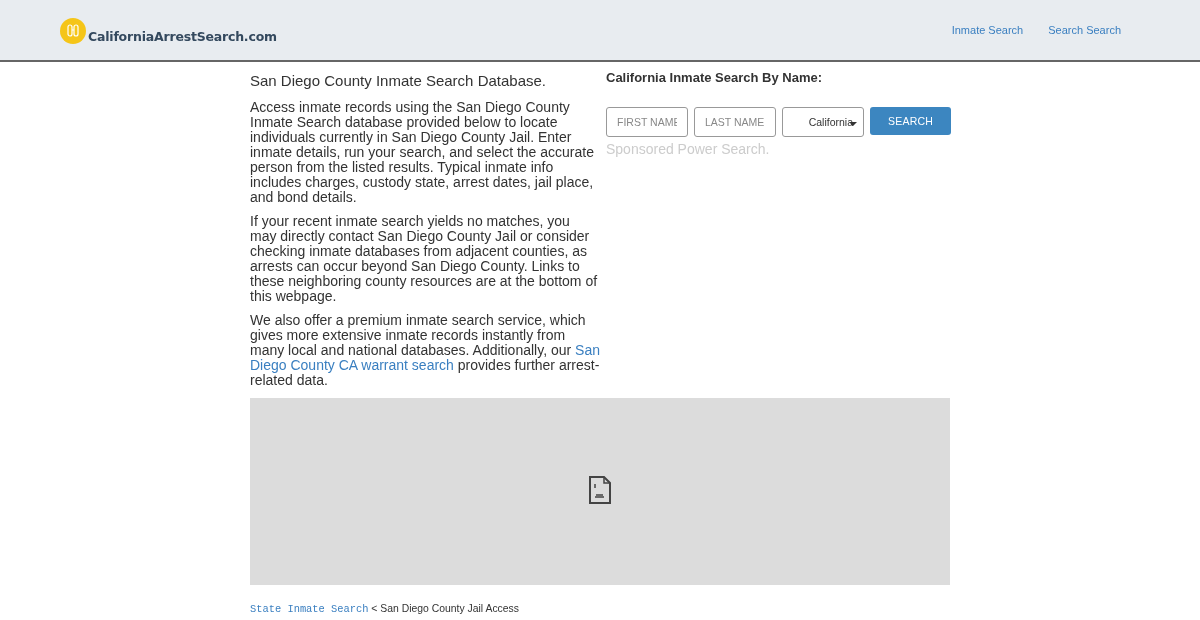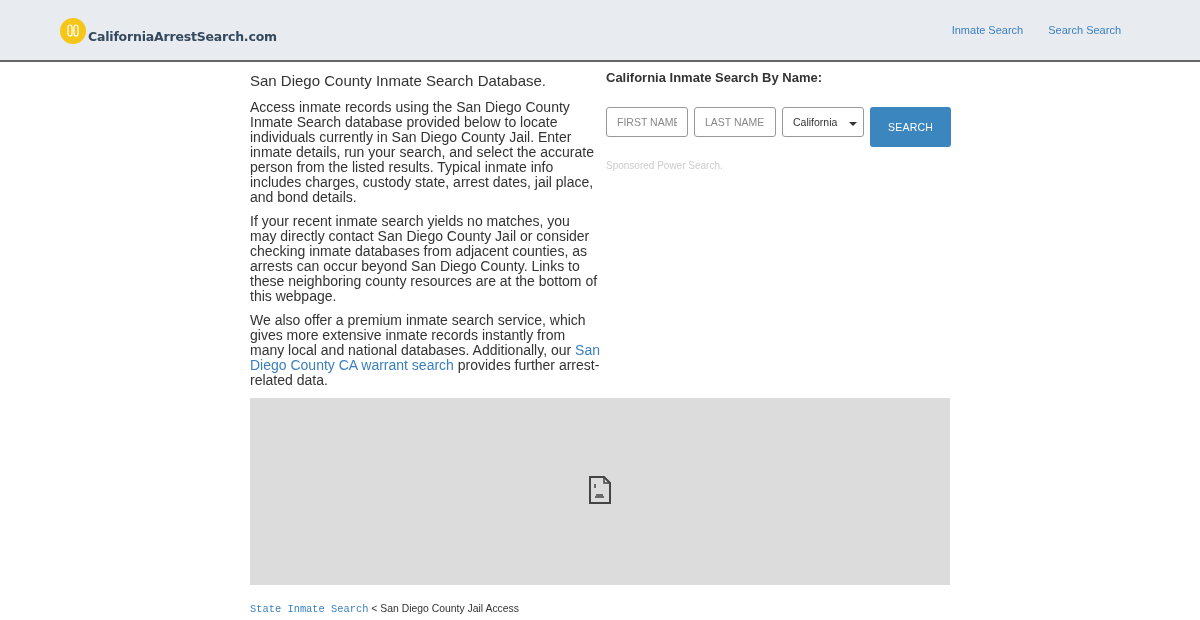--- a/index.html
+++ b/index.html
@@ -28,28 +28,28 @@
     .search-title { font-size: 13px; font-weight: bold; color: #333333; margin-bottom: 22px; }
     .search-row { display: flex; gap: 6px; height: 30px; }
     .input {
       width: 82px; height: 30px; border: 1px solid #999999; border-radius: 3px;
       font-family: "Liberation Sans", sans-serif; font-size: 10.5px; padding: 0 10px; color: #333;
       background: #fff;
     }
     .input::placeholder { color: #888888; }
     .select {
       width: 82px; height: 30px; border: 1px solid #999999; border-radius: 3px;
-      position: relative; font-size: 10.5px; padding: 0 10px; line-height: 28px; background: #fff; color: #333;
+      position: relative; font-size: 10.5px; padding: 0 10px; line-height: 28px; background: #fff; color: #333; text-align: right;
     }
     .caret { position: absolute; right: 6px; top: 14px; width: 0; height: 0; border-left: 4px solid transparent; border-right: 4px solid transparent; border-top: 4px solid #333; }
     .search-btn {
-      width: 81px; height: 40px; background: #3c86c0; border: none; border-radius: 3px;
+      width: 81px; height: 28px; background: #3c86c0; border: none; border-radius: 3px;
       color: #ffffff; font-size: 10.5px; font-family: "Liberation Sans", sans-serif; letter-spacing: 0.2px;
     }
-    .sponsored { margin-top: 23px; font-size: 10px; color: #cccccc; }
+    .sponsored { margin-top: 4px; font-size: 14px; color: #cccccc; }
 
     .frame {
       position: absolute; left: 250px; top: 398px; width: 700px; height: 187px;
       background: #dcdcdc; display: flex; align-items: center; justify-content: center;
     }
 
     .breadcrumb { position: absolute; left: 250px; top: 603px; font-size: 10.4px; color: #333333; }
     .breadcrumb a { color: #3a7fc0; text-decoration: none; font-family: Liberation Mono, monospace; }
   </style>
 </head>

